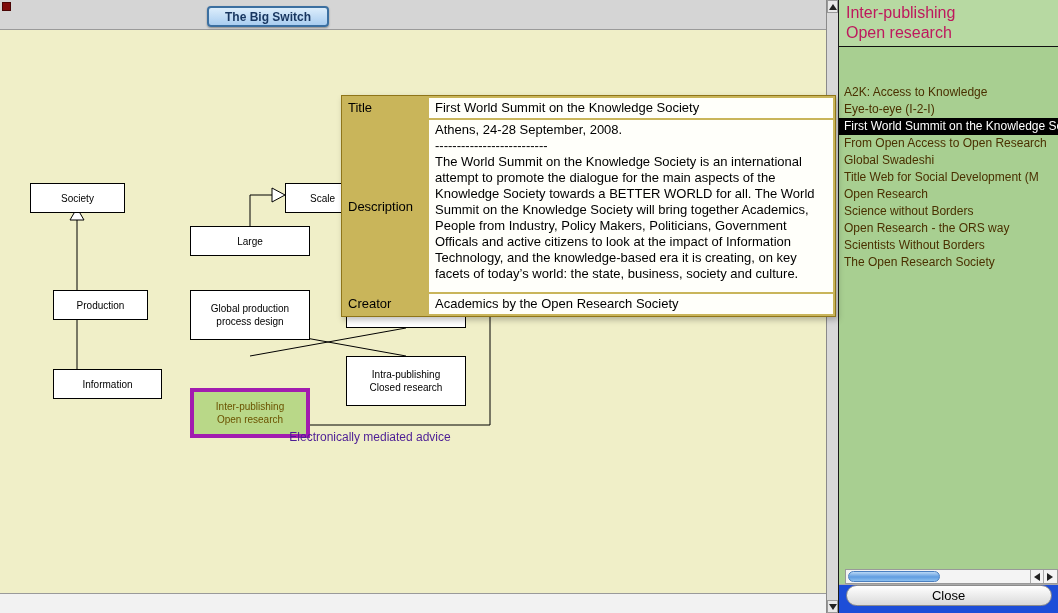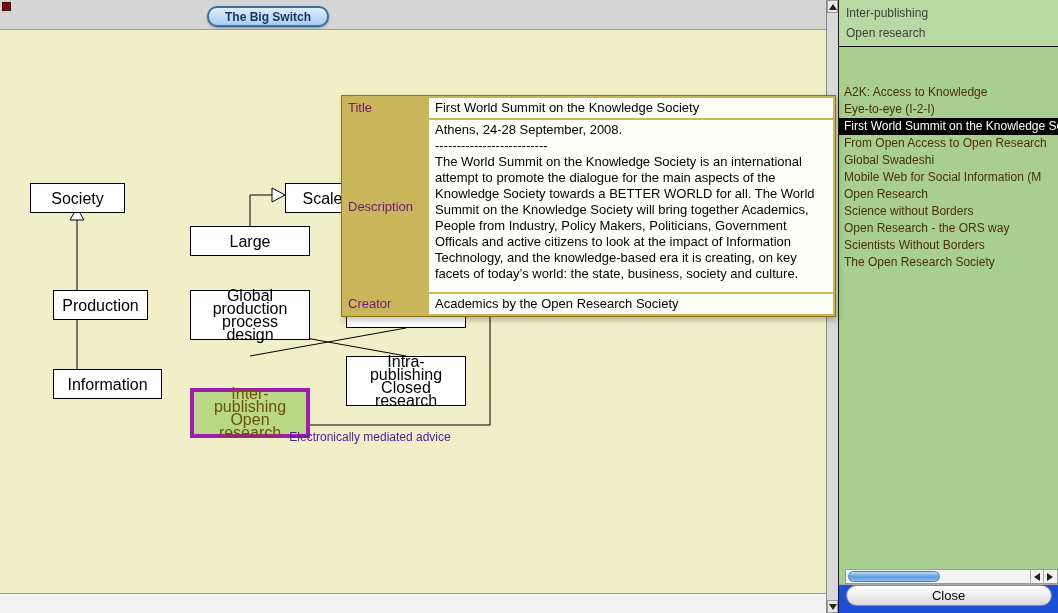--- a/index.html
+++ b/index.html
@@ -5,45 +5,45 @@
   * { margin:0; padding:0; box-sizing:border-box; }
   body { font-family:"Liberation Sans", sans-serif; }
   .app { position:relative; width:1058px; height:613px; background:#fff; overflow:hidden; }
 
   
   .topbar { position:absolute; left:0; top:0; width:826px; height:30px;
             background:#d5d5d5; border-bottom:1px solid #9a9a9a; }
   .red-square { position:absolute; left:2px; top:2px; width:9px; height:9px;
                 background:#7e0b0b; border:1px solid #4a0505; }
   .big-switch { position:absolute; left:207px; top:6px; height:21px; padding:0 16px;
-                border:2px solid #3b6fa0; border-radius:10px;
+                border:2px solid #3b6fa0; border-radius:4px;
                 background:linear-gradient(#dcedfb,#a9cdf0);
                 font-family:"Liberation Sans", sans-serif;
                 font-size:12px; font-weight:bold; color:#17355f;
                 box-shadow:0 1px 2px rgba(0,0,0,.35); cursor:pointer; }
   .canvas { position:absolute; left:0; top:30px; width:826px; height:563px;
             background:#f0efc8; overflow:hidden; }
   .canvas-hscroll { position:absolute; left:0; top:593px; width:826px; height:20px;
                     background:#f2f2f2; border-top:1px solid #9a9a9a; }
 
   .links { position:absolute; left:0; top:0; z-index:1; }
 
   .node { position:absolute; z-index:2; background:#ffffff; border:1px solid #000;
           display:flex; align-items:center; justify-content:center; text-align:center;
-          font-size:16px; line-height:13px; color:#000; padding:14px; cursor:pointer; }
+          font-size:10px; line-height:13px; color:#000; padding:14px; cursor:pointer; }
   .node.green { background:#b9d888; border:4px solid #a21caf; color:#6b5300;margin-top:32px; }
   .edge-label { position:absolute; z-index:2; font-size:12px; color:#4c1d95; text-align:center; }
 
   
   .popup { position:absolute; left:341px; top:95px; width:495px; z-index:10;
            background:#c9b55a; border:1px solid #8f7519; padding:2px;
            display:flex; flex-direction:column; gap:2px;
            box-shadow:2px 3px 6px rgba(0,0,0,.25); }
   .popup-row { display:flex; gap:2px; }
-  .popup-label { width:83px; flex:none; font-size:13px; color:#701a75; padding:2px 4px; }
+  .popup-label { width:83px; flex:none; font-size:13px; color:#000000; padding:2px 4px; }
   .popup-value { flex:1; background:#fffffa; font-size:13px; line-height:16px;
                  color:#000; padding:2px 6px; }
   .desc-row { min-height:172px; }
   .desc-row .popup-label { display:flex; align-items:center; }
 
   
   .vscroll { position:absolute; left:826px; top:0; width:12px; height:613px;
              background:#d9d9d9; border-left:1px solid #8a8a8a; }
   .vscroll .btn { position:absolute; left:0; width:11px; height:13px; background:#e8e8e8;
                   border:1px solid #999; display:flex; align-items:center; justify-content:center;
@@ -56,21 +56,21 @@
               border-top:6px solid #222; }
   .tri-left { width:0; height:0; border-top:4px solid transparent; border-bottom:4px solid transparent;
               border-right:6px solid #222; }
   .tri-right { width:0; height:0; border-top:4px solid transparent; border-bottom:4px solid transparent;
                border-left:6px solid #222; }
 
   
   .sidebar { position:absolute; left:838px; top:0; width:220px; height:613px;
              background:#a8cf91; border-left:1px solid #1a1a1a; }
   .sb-header { height:47px; background:#b7d9a2; border-bottom:1px solid #111; padding:3px 7px; }
-  .sb-header div { font-size:12px; line-height:20px; color:#404040; }
+  .sb-header div { font-size:16px; line-height:20px; color:#be185d; }
   .sb-list { position:absolute; top:48px; left:0; right:0; bottom:44px; overflow:hidden;margin-top:36px; }
   .list-item { height:17px; line-height:17px; font-size:12px; color:#4a3000;
                padding:0 5px; white-space:nowrap; overflow:hidden; cursor:pointer; }
   .list-item.selected { background:#000; color:#fff; }
 
   .sb-hscroll { position:absolute; left:6px; bottom:29px; width:213px; height:15px;
                 background:#f4f4f4; border:1px solid #999; display:flex; align-items:center; }
   .sb-thumb { position:absolute; left:2px; top:1px; width:92px; height:11px; border-radius:6px;
               background:linear-gradient(#b9d8f6,#5f9ce0 55%,#8cc0f0);
               border:1px solid #4a7fc0; cursor:grab; }
@@ -161,21 +161,21 @@
       <div>Inter-publishing</div>
       <div>Open research</div>
     </div>
 
     <div class="sb-list">
         <div class="list-item">A2K: Access to Knowledge</div>
         <div class="list-item">Eye-to-eye (I-2-I)</div>
         <div class="list-item selected">First World Summit on the Knowledge Society</div>
         <div class="list-item">From Open Access to Open Research</div>
         <div class="list-item">Global Swadeshi</div>
-        <div class="list-item">Mobile Web for Social Information (M</div>
+        <div class="list-item">Title Web for Social Development (M</div>
         <div class="list-item">Open Research</div>
         <div class="list-item">Science without Borders</div>
         <div class="list-item">Open Research - the ORS way</div>
         <div class="list-item">Scientists Without Borders</div>
         <div class="list-item">The Open Research Society</div>
       </div>
 
     <div class="sb-hscroll">
       <div class="sb-thumb"></div>
       <div class="sb-arrows">

